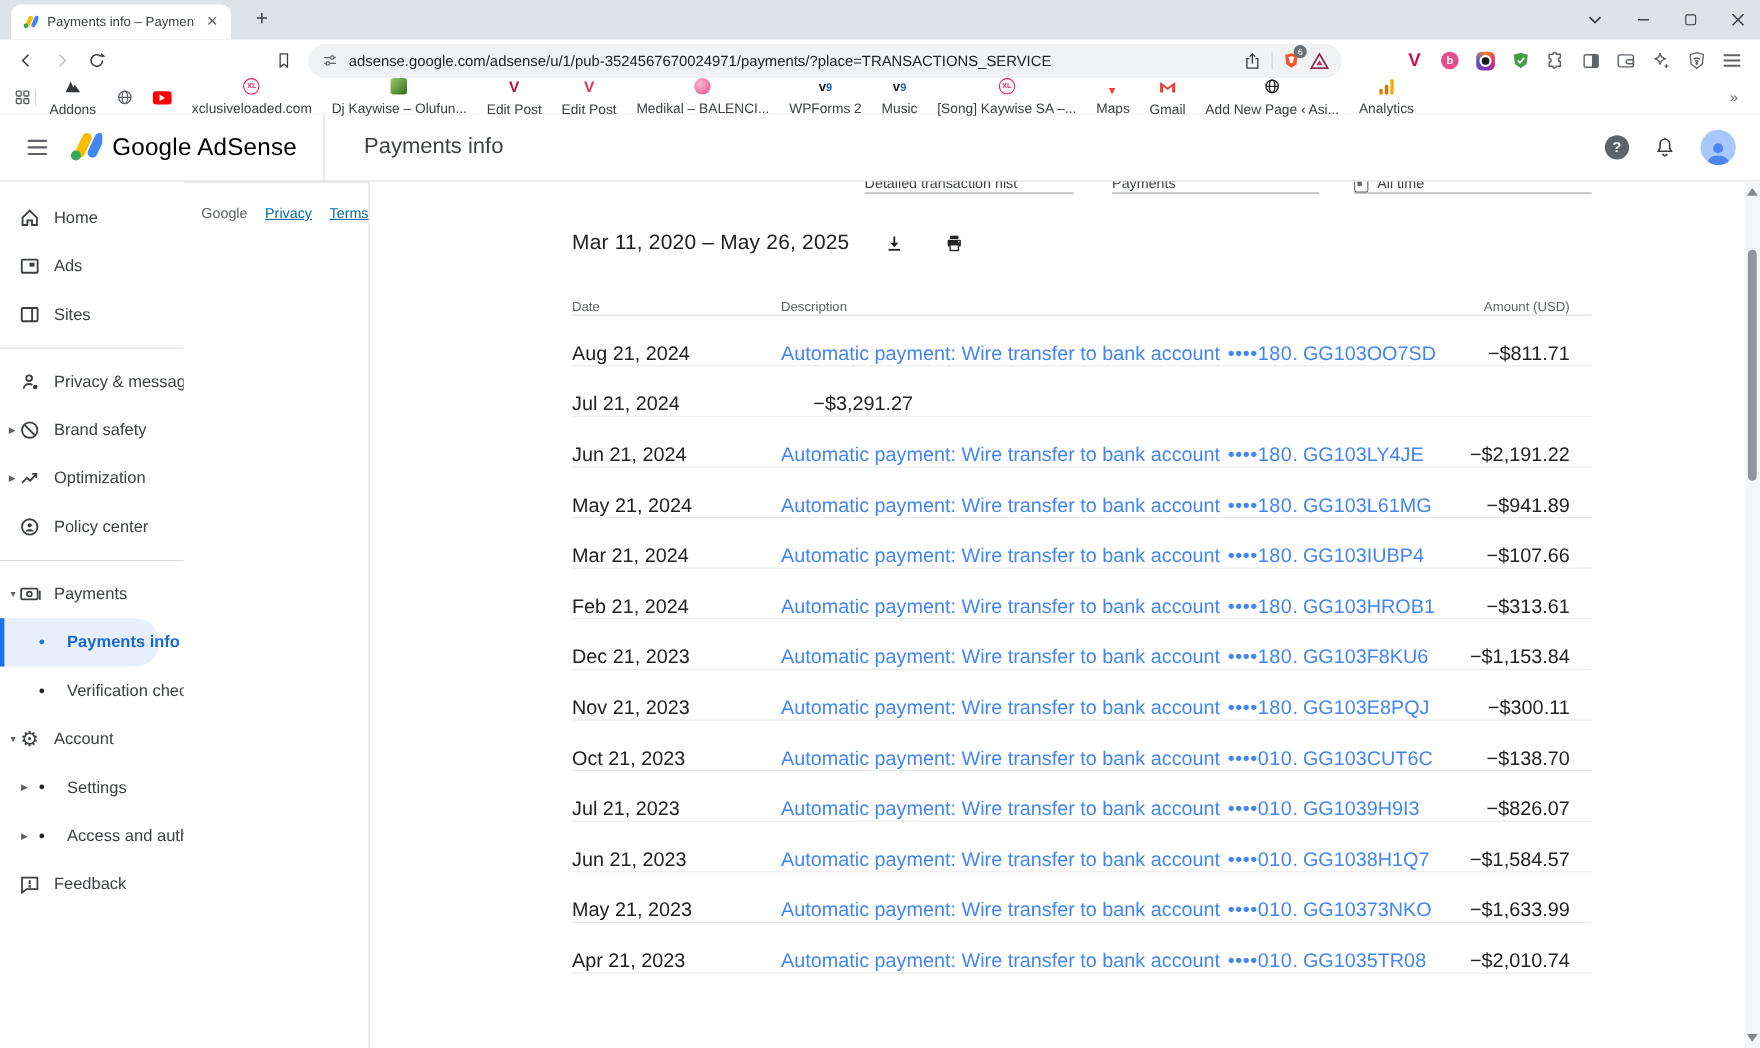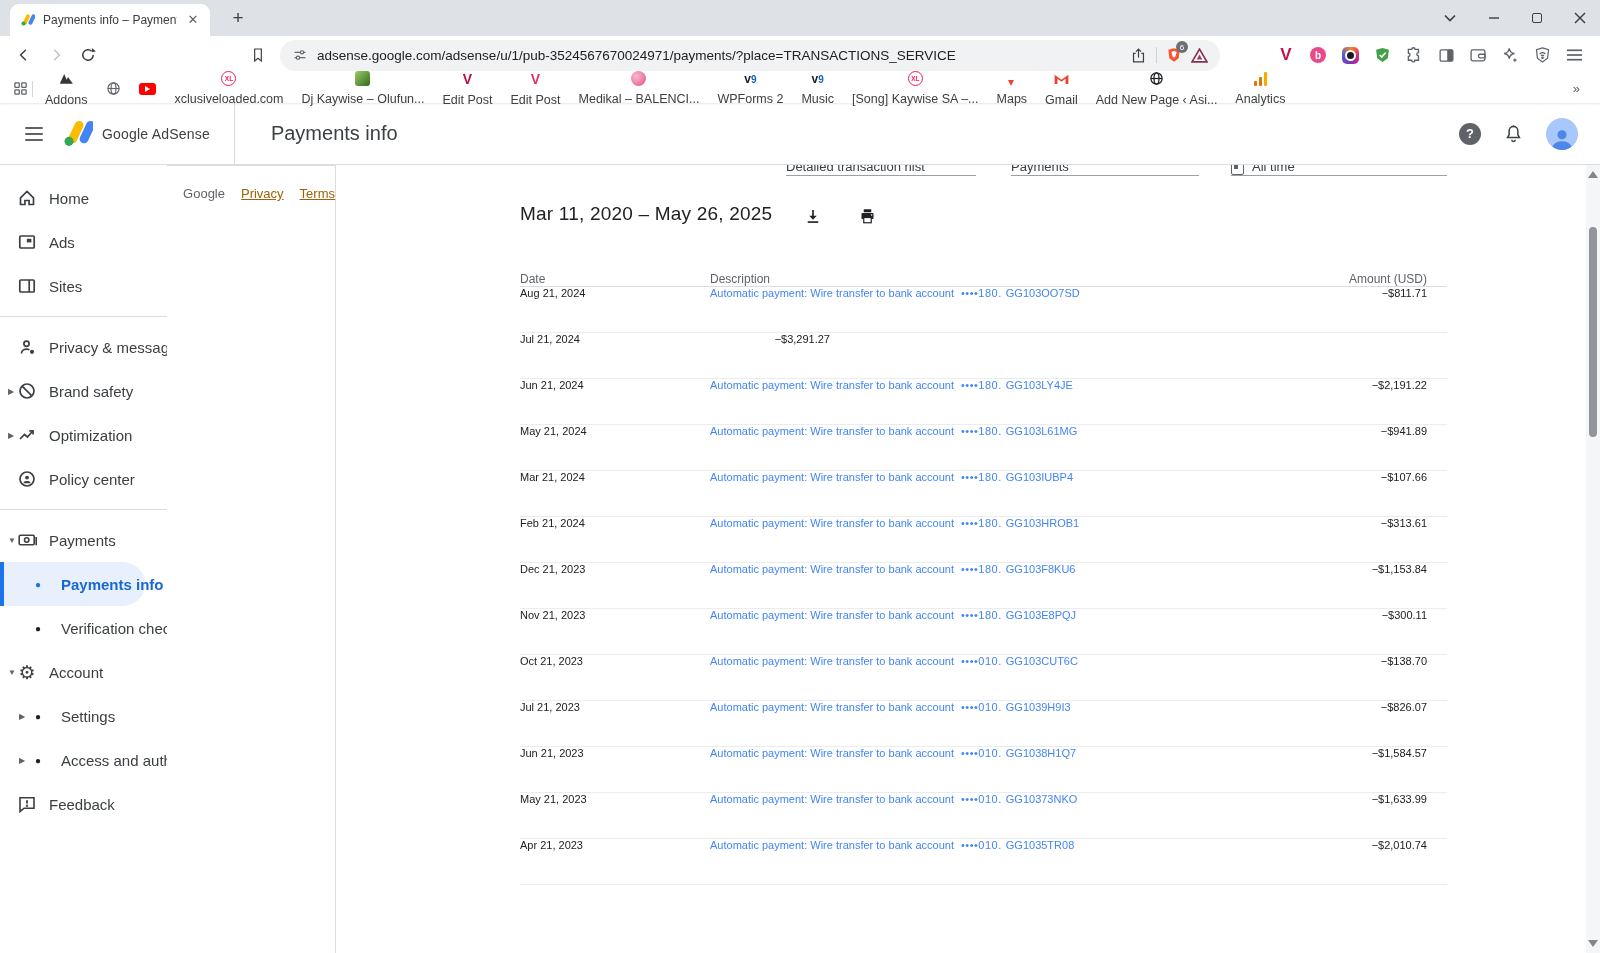--- a/index.html
+++ b/index.html
@@ -51,21 +51,21 @@
   .maps-pin::after { content:''; position:absolute; left:2.5px; top:9px; border-left:3px solid transparent; border-right:3px solid transparent; border-top:6px solid #ea4335; }
   .ga-bars { display:flex; align-items:flex-end; gap:1.5px; height:14px; }
   .ga-bars span { width:3.5px; border-radius:1px; background:#f9ab00; display:block; }
   .ga-bars .b1 { height:5px; background:#e37400; } .ga-bars .b2 { height:9px; background:#e37400; } .ga-bars .b3 { height:14px; }
 
   
   .app-header { height:62px; background:#fff; border-bottom:1px solid #dadce0; display:flex; align-items:center; padding-left:14px; }
   .burger { width:40px; height:40px; display:flex; flex-direction:column; justify-content:center; gap:4px; align-items:center; cursor:pointer; }
   .burger span { width:18px; height:2px; background:#5f6368; border-radius:1px; }
   .logo-group { display:flex; align-items:center; gap:9px; margin-left:8px; }
-  .product-name { font-size:14px; color:#404040; letter-spacing:.2px; }
+  .product-name { font-size:22px; color:#000000; letter-spacing:.2px; }
   .hdr-divider { width:1px; height:62px; background:#dadce0; margin-left:24px; }
   .page-title { font-size:20px; color:#3c4043; margin-left:36px; }
   .hdr-right { margin-left:auto; display:flex; align-items:center; gap:22px; padding-right:22px; }
   .help-btn { width:22px; height:22px; background:#5f6368; color:#fff; border-radius:50%;
     font-size:13px; font-weight:bold; display:flex; align-items:center; justify-content:center; cursor:pointer; }
   .avatar { width:32px; height:32px; border-radius:50%; background:#a8c7fa; overflow:hidden;
     display:flex; align-items:flex-end; justify-content:center; cursor:pointer; }
 
   .app-body { display:flex; height:788px; position:relative; }
 
@@ -80,44 +80,44 @@
   .nav-item .bullet { position:absolute; left:35px; top:50%; transform:translateY(-50%); font-size:10px; color:#202124; }
   .nav-item .nlabel { position:absolute; left:49px; top:50%; transform:translateY(-50%); white-space:nowrap; }
   .nav-item .nlabel.sub { left:61px; }
   .nav-item.selected { background:#e8f0fe; border-radius:0 22px 22px 0; margin-right:22px; }
   .nav-item.selected::before { content:''; position:absolute; left:0; top:0; width:4px; height:100%; background:#1a73e8; }
   .nav-item.selected .nlabel { color:#1967d2; font-weight:bold; }
   .nav-item.selected .bullet { color:#1a73e8; }
   .nav-divider { height:1px; background:#dadce0; margin:8px 0; }
   .side-footer { height:56px; border-top:1px solid #dadce0; display:flex; align-items:center; gap:16px;
     padding-left:16px; font-size:13px; color:#5f6368; }
-  .side-footer a { color:#a16207; text-decoration:underline; cursor:pointer; }
+  .side-footer a { color:#0369a1; text-decoration:underline; cursor:pointer; }
 
   
   .main { flex:1; position:relative; }
   .content { width:927px; margin-left:184px; }
   .filters { position:relative; height:22px; overflow:hidden; }
   .filter { position:absolute; top:-7px; }
   .filter .frow { height:16px; display:flex; align-items:flex-end; gap:8px; font-size:13px; color:#3c4043; white-space:nowrap; }
   .filter .fline { border-bottom:1px solid #9aa0a6; margin-top:1px; }
   .f1 { left:266px; width:190px; } .f2 { left:491px; width:188px; } .f3 { left:711px; width:217px; }
   .cal-icon { width:13px; height:13px; border:1.4px solid #5f6368; border-radius:2px; position:relative; top:1px; }
   .cal-icon::after { content:''; position:absolute; left:2px; top:2px; width:4px; height:4px; background:#5f6368; }
 
-  .title-row { display:flex; align-items:flex-start; margin-top:16px; height:36px; gap:28px; }
+  .title-row { display:flex; align-items:center; margin-top:16px; height:36px; gap:28px; }
   .date-range { font-size:19px; color:#202124; letter-spacing:.2px; }
   .act-btn { width:26px; height:26px; display:flex; align-items:center; justify-content:center; cursor:pointer; }
 
   .thead { display:flex; align-items:flex-end; height:36px; margin-top:12px; border-bottom:1px solid #dadce0;
     font-size:12px; color:#5f6368; }
   .c-date { width:190px; }
   .c-desc { flex:1; }
   .c-amt { width:140px; text-align:right; padding-right:20px; }
-  .trow { display:flex; align-items:flex-start; height:46px; border-bottom:1px solid #ececec;
-    font-size:11px; color:#202124; }
+  .trow { display:flex; align-items:flex-end; height:46px; border-bottom:1px solid #ececec;
+    font-size:18px; color:#202124; }
   .trow .c-desc { color:#4285f4; cursor:pointer; }
   .trow .dots { margin-left:7px; letter-spacing:.5px; }
   .trow .code { margin-left:4px; }
 
   
   .scrollbar { position:absolute; right:0; top:0; width:14px; height:100%; background:#f5f6f7; }
   .sb-up, .sb-down { position:absolute; left:50%; transform:translateX(-50%); width:0; height:0; }
   .sb-up { top:6px; border-left:5px solid transparent; border-right:5px solid transparent; border-bottom:7px solid #84878a; }
   .sb-down { bottom:6px; border-left:5px solid transparent; border-right:5px solid transparent; border-top:7px solid #84878a; }
   .sb-thumb { position:absolute; left:3px; top:62px; width:8px; height:210px; border-radius:4px; background:#92959a; cursor:pointer; }

